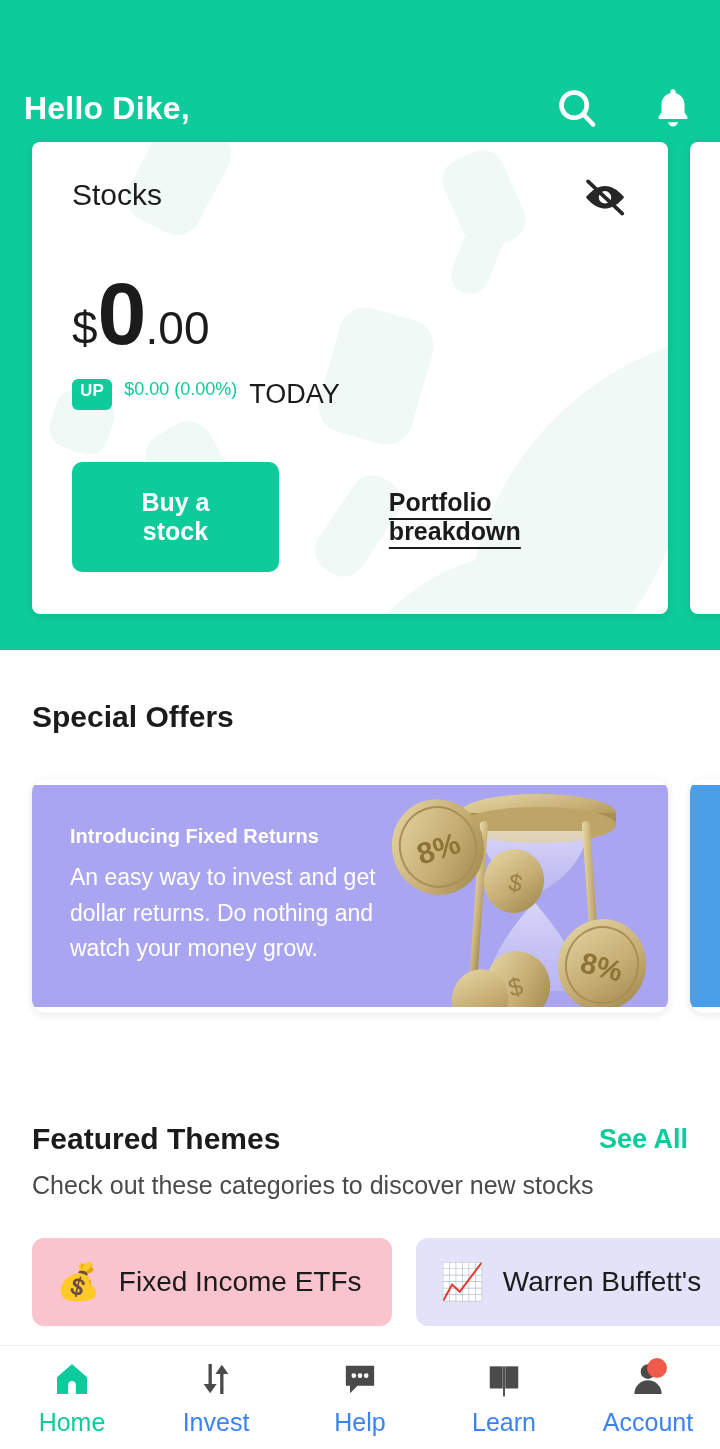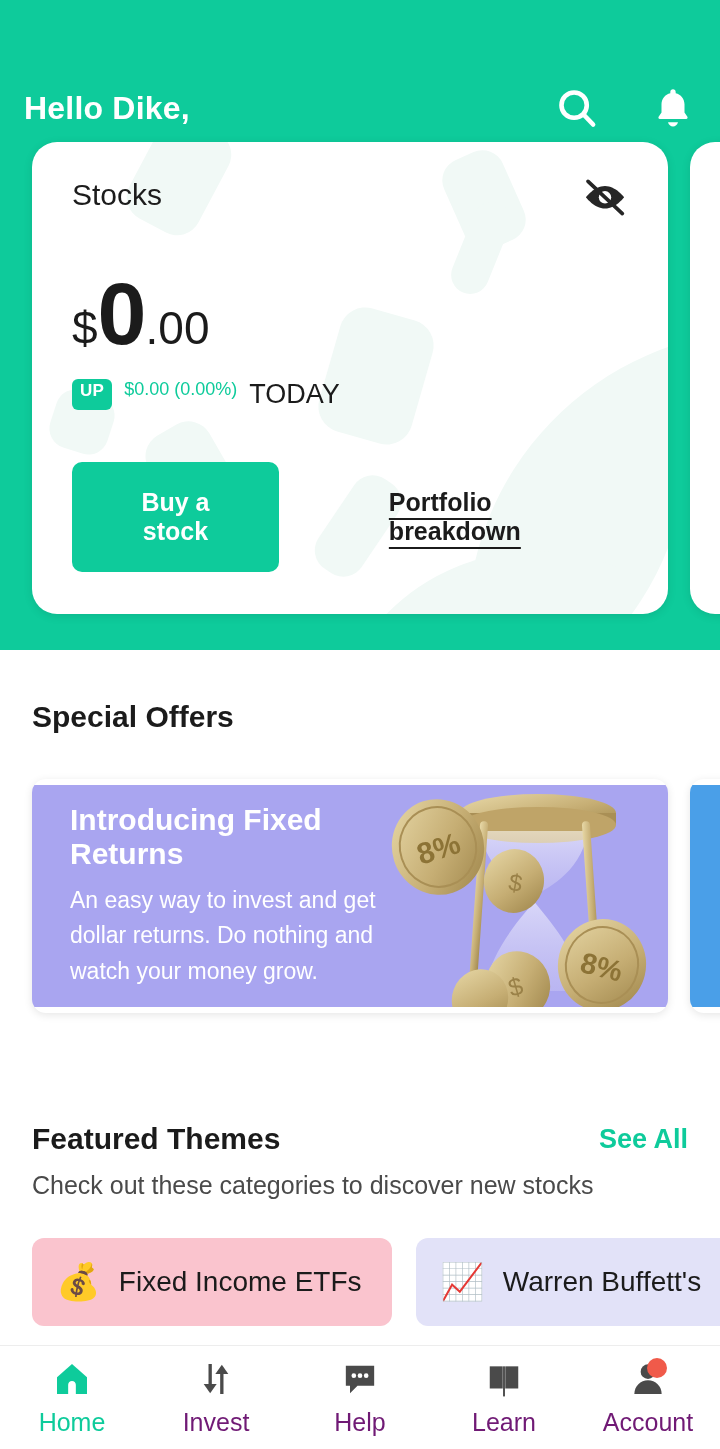--- a/index.html
+++ b/index.html
@@ -30,21 +30,21 @@
   .hicon { width: 46px; height: 46px; display:block; }
 
   
   .card-rail {
     position: absolute; top: 142px; left: 32px;
     display: flex; gap: 22px;
   }
   .stock-card {
     position: relative;
     width: 636px; min-width: 636px; height: 472px;
-    background: #ffffff; border-radius: 25px;
+    background: #ffffff; border-radius: 8px;
     box-shadow: 0 2px 10px rgba(0,0,0,.10);
     overflow: hidden;
   }
   .wm { position:absolute; background:#F1F9F6; pointer-events:none; }
   .wm-leaf {
     width: 300px; height: 300px; right: -60px; bottom: -70px;
     border-radius: 100% 0 100% 0; transform: rotate(-18deg);
   }
   .wm-leaf2 {
     width: 210px; height: 210px; right: 70px; bottom: -110px;
@@ -96,21 +96,21 @@
   .offer-card {
     width: 636px; min-width: 636px; background: #fff; border-radius: 14px;
     box-shadow: 0 2px 9px rgba(0,0,0,.10);
     padding: 6px 0; overflow: hidden;
   }
   .offer-body {
     position: relative; height: 222px; background: #A9A5F0; overflow: hidden;
     display: flex; align-items: center;
   }
   .offer-text { position: relative; z-index: 3; padding: 0 38px; width: 420px; }
-  .offer-h { color: #fff; font-size: 30px; font-weight: bold; margin-bottom: 12px; }
+  .offer-h { color: #fff; font-size: 20px; font-weight: bold; margin-bottom: 12px; }
   .offer-p { color: #fff; font-size: 23px; line-height: 1.55; }
 
   .hourglass { position: absolute; right: 0; top: 0; width: 280px; height: 222px; z-index: 2; }
 
   .offer-card-blue {
     width: 636px; min-width: 636px; background: #fff; border-radius: 14px;
     box-shadow: 0 2px 9px rgba(0,0,0,.10); padding: 6px 0; overflow:hidden;
   }
   .blue-body {
     height: 222px; background: #4A9FE8; padding: 28px 34px; color:#fff; overflow:hidden;
@@ -136,21 +136,21 @@
   .bottom-nav {
     position: absolute; left: 0; bottom: 0; width: 720px; height: 104px;
     background: #ffffff; border-top: 1px solid #ededed;
     display: flex; align-items: center;
   }
   .nav-item {
     flex: 1; display: flex; flex-direction: column; align-items: center; gap: 9px;
     cursor: pointer;
   }
   .nav-ico { height: 40px; display: flex; align-items: center; justify-content: center; position: relative; }
-  .nav-label { font-size: 25px; color: #701a75; }
+  .nav-label { font-size: 25px; color: #3b82f6; }
   .nav-item.active .nav-label { color: #0ECB9B; }
   .dot-badge {
     position: absolute; width: 20px; height: 20px; background: #F05A4A;
     border-radius: 50%; top: -1px; right: 1px;
   }
 </style>
 </head>
 <body>
 
 <div class="screen">

